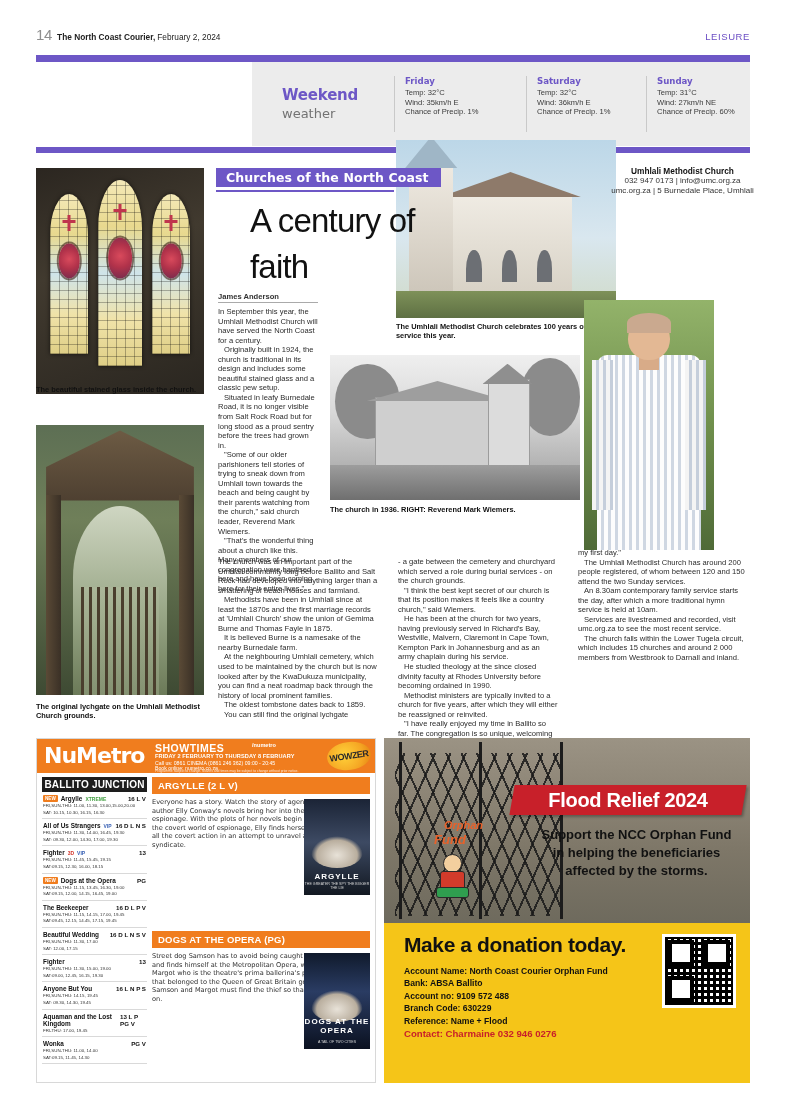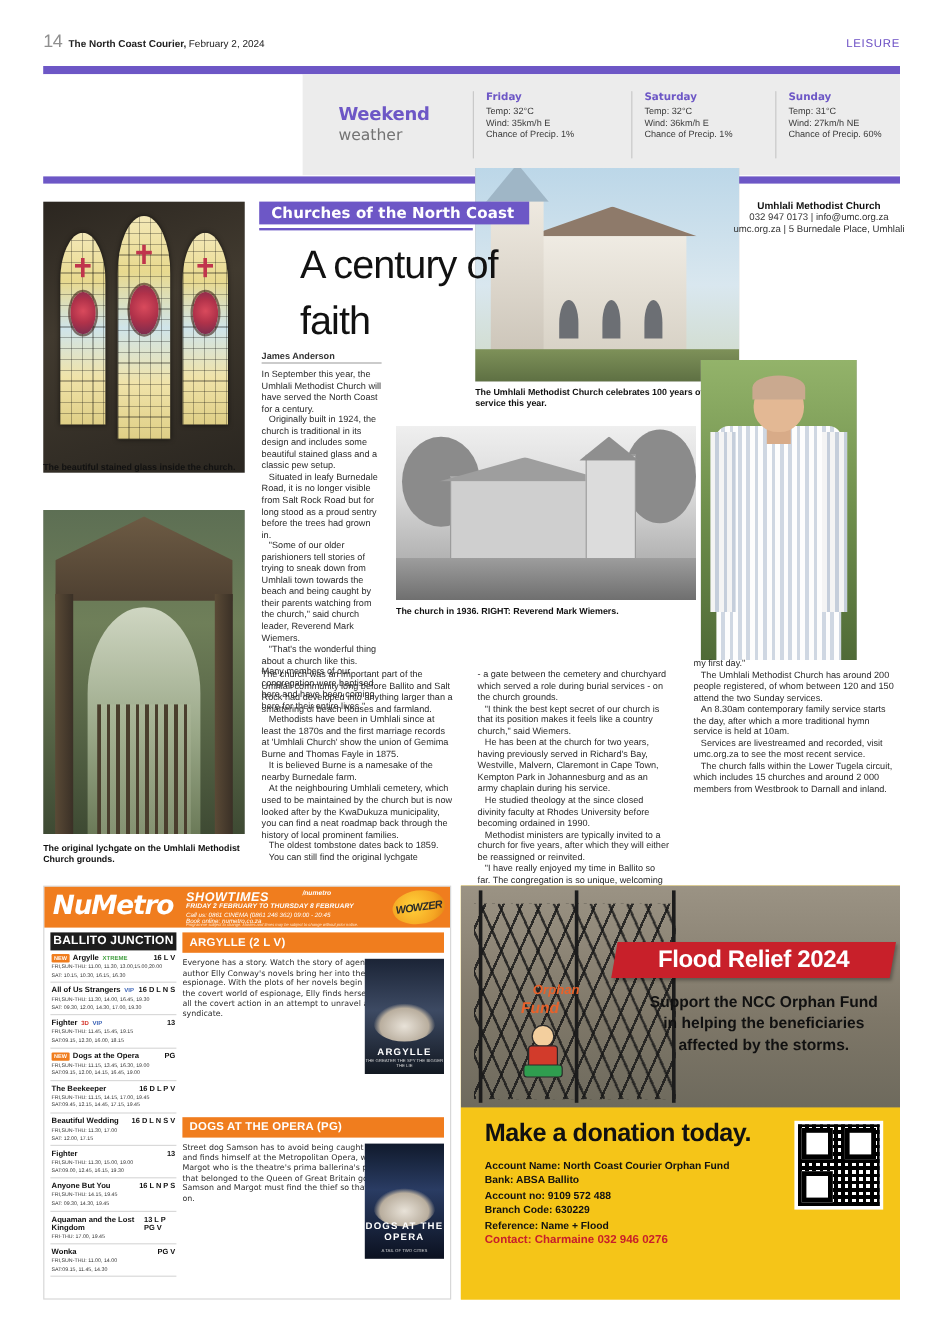--- a/index.html
+++ b/index.html
@@ -127,21 +127,21 @@
   .rv-bg{position:absolute;inset:0;background:linear-gradient(180deg,#93b36a 0%,#6f8f4c 50%,#4f6a37 100%);}
   .rv-head{position:absolute;left:34%;top:7%;width:32%;height:17%;border-radius:48%;background:#e3b894;}
   .rv-hair{position:absolute;left:33%;top:5%;width:34%;height:8%;border-radius:50% 50% 0 0;background:#caa98f;}
   .rv-shirt{position:absolute;left:10%;top:22%;width:80%;height:78%;
     background:repeating-linear-gradient(90deg,#fdfdfd 0 4px,#cfd7e2 4px 7px);border-radius:10px 10px 0 0;}
   .rv-neck{position:absolute;left:42%;top:21%;width:16%;height:7%;background:#d8ab88;}
   .rv-arm{position:absolute;top:24%;width:16%;height:60%;background:repeating-linear-gradient(90deg,#f4f4f4 0 4px,#c5cedb 4px 7px);}
 
   
   .numetro{position:absolute;left:36px;top:738px;width:340px;height:345px;background:#ffffff;border:1px solid #d8d8d8;box-sizing:border-box;}
-  .nm-head{position:absolute;left:0;top:0;width:100%;height:34px;background:#f07d1e;font-style:italic;}
+  .nm-head{position:absolute;left:0;top:0;width:100%;height:34px;background:#f07d1e;}
   .nm-logo{position:absolute;left:7px;top:4px;font-size:22px;font-weight:bold;color:#fff;letter-spacing:-1px;font-family:"DejaVu Sans",sans-serif;}
   .nm-show{position:absolute;left:118px;top:3px;font-size:10.5px;font-weight:bold;color:#fff;letter-spacing:0.5px;}
   .nm-dates{position:absolute;left:118px;top:14px;font-size:5.6px;font-weight:bold;color:#fff;letter-spacing:0.1px;}
   .nm-call{position:absolute;left:118px;top:20.5px;font-size:5.2px;color:#fff;}
   .nm-book{position:absolute;left:118px;top:25.5px;font-size:5.2px;color:#fff;}
   .nm-fine{position:absolute;left:118px;top:30px;font-size:3.4px;color:#ffe6d0;}
   .nm-social{position:absolute;left:215px;top:3px;font-size:5.6px;color:#fff;font-weight:bold;}
   .nm-wowz{position:absolute;right:4px;top:3px;width:44px;height:28px;
     background:radial-gradient(circle at 40% 45%,#ffd23a 0%,#f5a623 60%,#e07c10 100%);
     border-radius:50%;color:#2a2a2a;font-size:9px;font-weight:bold;

